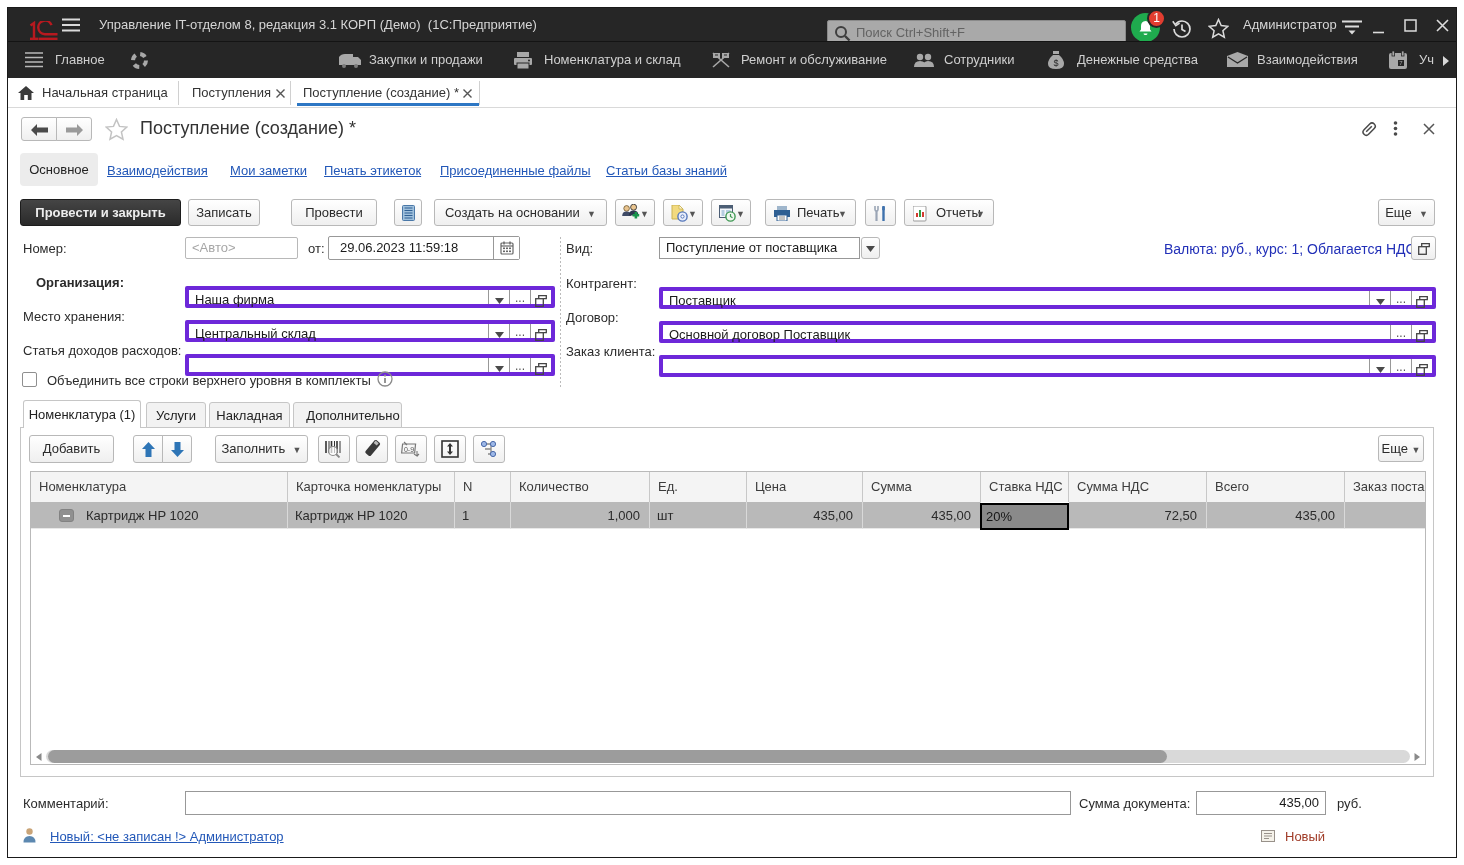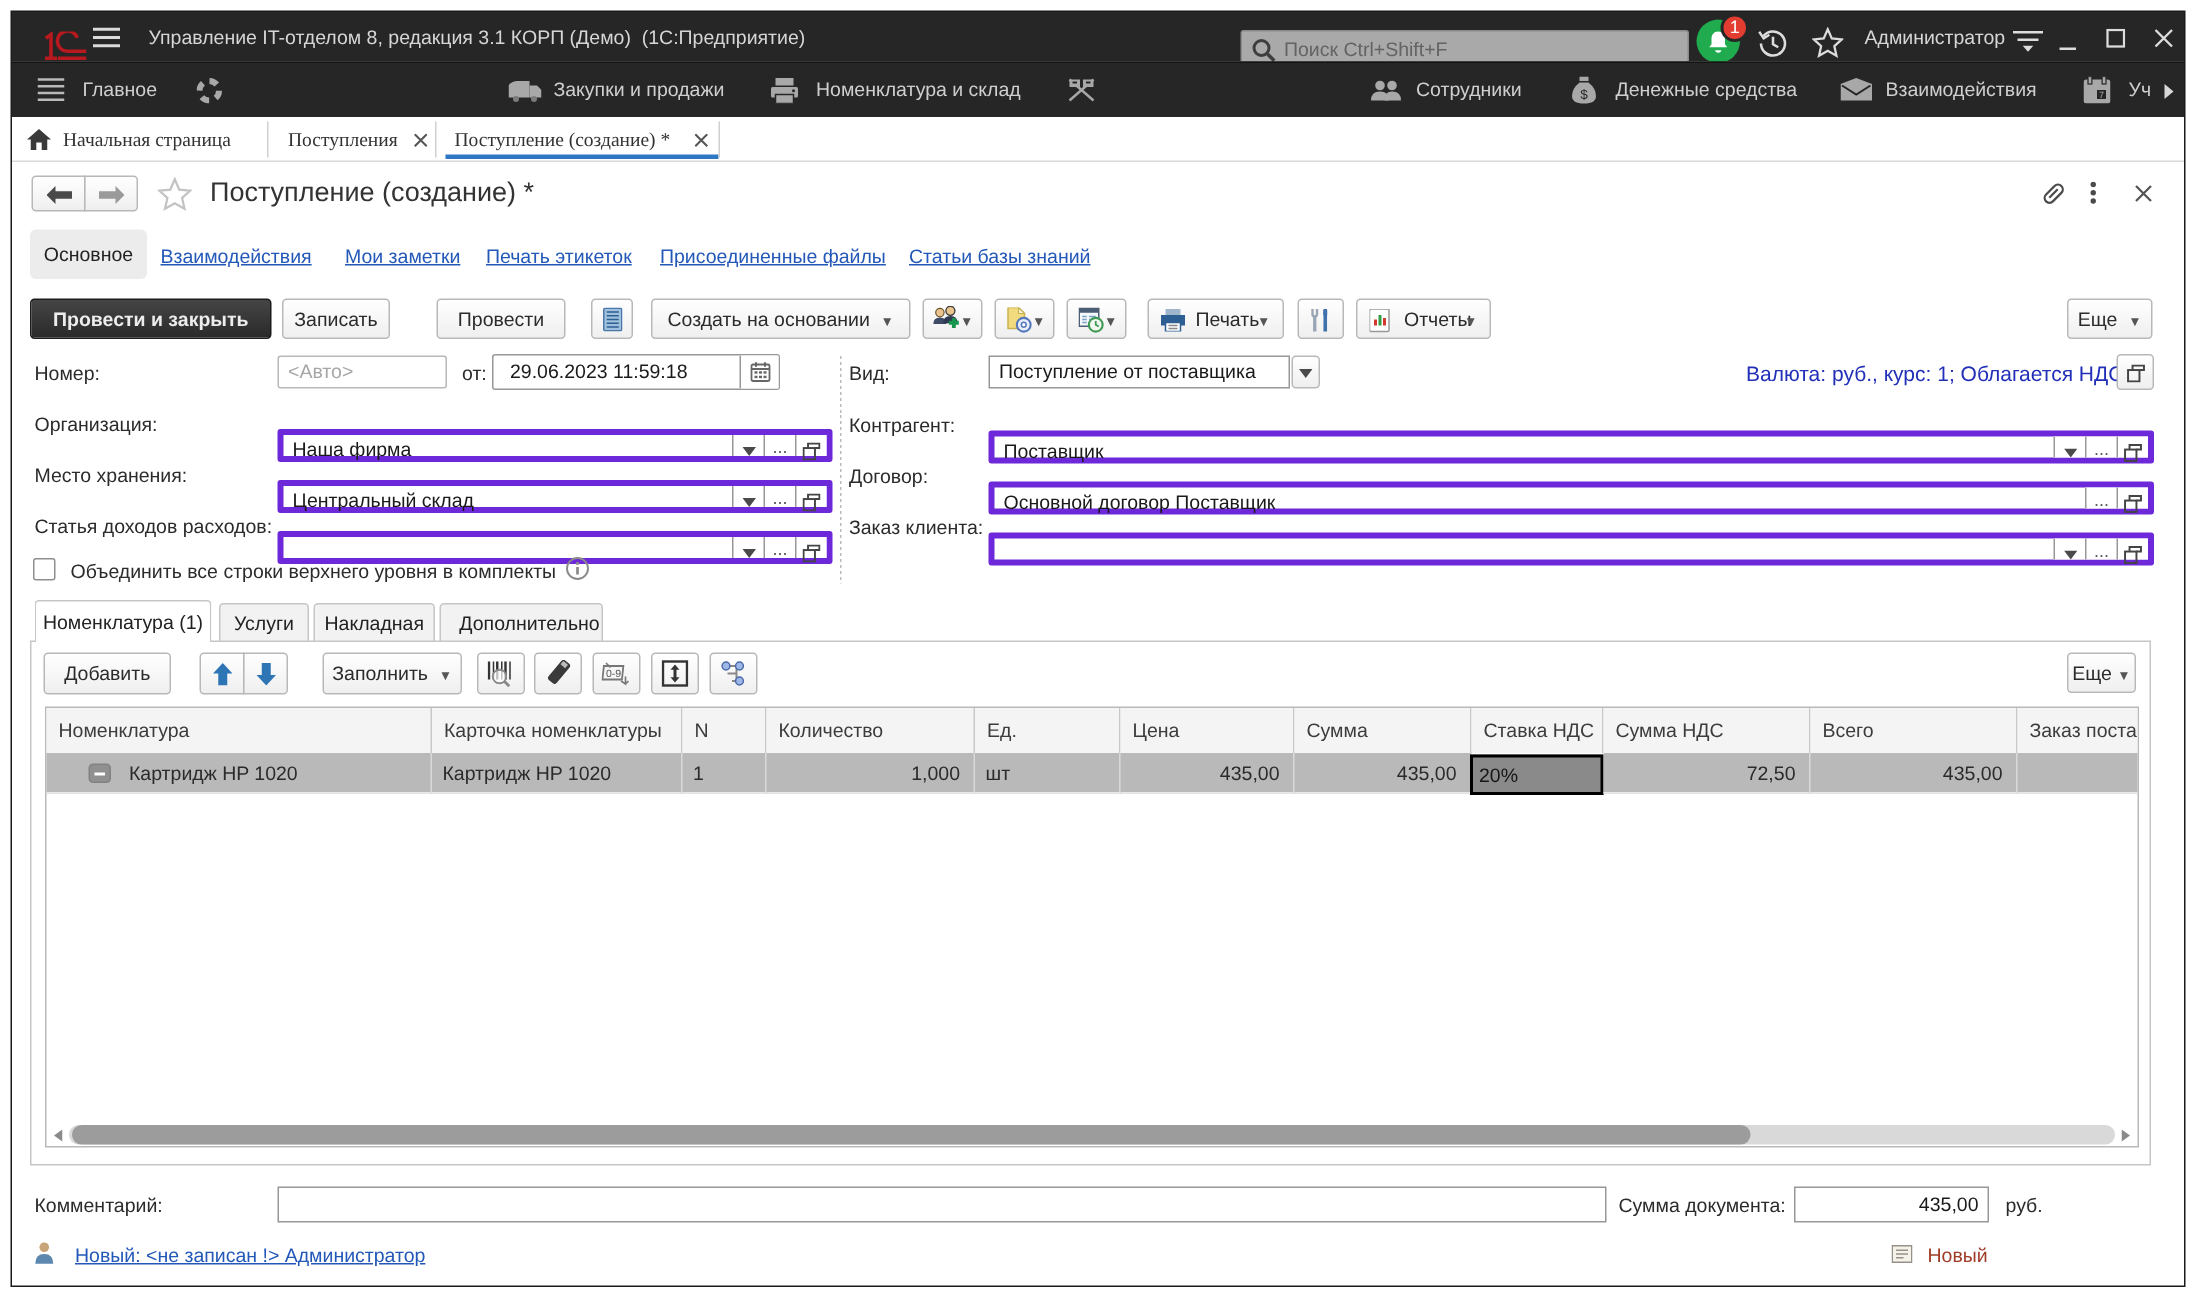--- a/index.html
+++ b/index.html
@@ -8,21 +8,21 @@
 .abs { position:absolute; }
 .window { position:absolute; left:7px; top:7px; width:1450px; height:851px; background:#fff; border:1px solid #1a1a1a; }
 
 .titlebar { position:absolute; left:8px; top:8px; width:1448px; height:33px; background:#262626; }
 .menubar { position:absolute; left:8px; top:41px; width:1448px; height:37px; background:#262626; border-top:1px solid #141414; }
 .ttext { color:#d6d6d6; font-size:13px; }
 .searchbox { position:absolute; left:819px; top:12px; width:299px; height:25px; background:#a9a9a9; border:1px solid #8a8a8a; border-radius:2px; color:#636363; font-size:13px; line-height:23px; }
 .menuitem { color:#cfcfcf; font-size:13px; position:absolute; top:0; height:36px; line-height:36px; white-space:nowrap; }
 .micon { position:absolute; }
 
-.tabbar { position:absolute; left:8px; top:78px; width:1448px; height:30px; background:#fff; border-bottom:1px solid #d9d9d9;font-family:Liberation Serif, serif; }
+.tabbar { position:absolute; left:8px; top:78px; width:1448px; height:30px; background:#fff; border-bottom:1px solid #d9d9d9; }
 .tabtext { font-size:13px; color:#333; }
 
 .btn { position:absolute; background:linear-gradient(#ffffff,#efefef); border:1px solid #b8b8b8; border-radius:3px; font-size:13px; color:#2b2b2b; text-align:center; }
 .btn-dark { background:linear-gradient(#454545,#2a2a2a); border:1px solid #1c1c1c; color:#fff; }
 .lbl { position:absolute; font-size:13px; color:#2b2b2b; white-space:nowrap; }
 .link { color:#2358b8; text-decoration:underline; font-size:13px; position:absolute; white-space:nowrap; }
 .inp { position:absolute; background:#fff; border:1px solid #989898; font-size:13px; color:#1a1a1a; }
 .inp .val { position:absolute; left:6px; top:0; line-height:20px; white-space:nowrap; }
 .ddbtn { position:absolute; top:0; bottom:0; border-left:1px solid #989898; background:#fff; color:#444; text-align:center; }
 .fld { position:absolute; height:22px; background:#fff; border:4px solid #6d28d9; border-radius:2px; font-size:13px; color:#1a1a1a;margin-top:16px; }
@@ -119,20 +119,21 @@
     <circle cx="15" cy="8.5" r="1" fill="#262626"></circle>
   </svg>
   <div class="menuitem" style="left:536px;">Номенклатура и склад</div>
   <svg class="micon" style="left:703px;top:10px" width="20" height="17" viewBox="0 0 20 17">
     <path d="M2 1 L18 15" stroke="#a8a8a8" stroke-width="1.6"></path>
     <path d="M18 1 L2 15" stroke="#a8a8a8" stroke-width="1.6"></path>
     <path d="M2 1 L9 1 L9 6 L2 6 Z" fill="#a8a8a8"></path>
     <path d="M11 1 L18 1 L18 6 L11 6 Z" fill="#a8a8a8"></path>
     <path d="M4 3 h3 M13 3 h3" stroke="#262626" stroke-width="1.2"></path>
   </svg>
+  <div class="menuitem" style="left:733px;">Ремонт и обслуживание</div>
   <svg class="micon" style="left:906px;top:11px" width="21" height="15" viewBox="0 0 21 15">
     <circle cx="6" cy="4" r="3.2" fill="#a8a8a8"></circle>
       <circle cx="14" cy="4" r="3.2" fill="#a8a8a8"></circle>
     <path d="M0 14 Q0 8 6 8 Q12 8 12 14 Z" fill="#a8a8a8"></path>
     <path d="M9 14 Q9 8 14 8 Q20 8 20 14 Z" fill="#a8a8a8"></path>
   </svg>
   <div class="menuitem" style="left:936px;">Сотрудники</div>
   <svg class="micon" style="left:1040px;top:9px" width="16" height="19" viewBox="0 0 16 19">
     <rect x="5" y="0" width="6" height="3" fill="#a8a8a8"></rect>
     <path d="M5 4 Q0 8 0 13 Q0 18 8 18 Q16 18 16 13 Q16 8 11 4 Z" fill="#a8a8a8"></path>
@@ -301,21 +302,21 @@
             <rect x="3" y="6.5" width="2" height="1.6"></rect>
             <rect x="6" y="6.5" width="2" height="1.6"></rect>
             <rect x="9" y="6.5" width="2" height="1.6"></rect>
             <rect x="3" y="9.5" width="2" height="1.6"></rect>
             <rect x="6" y="9.5" width="2" height="1.6"></rect>
             <rect x="9" y="9.5" width="2" height="1.6"></rect>
           </g>
         </svg>
     </div>
   </div>
-  <div class="lbl" style="left:23px;top:275px;">Организация:</div>
+  <div class="lbl" style="left:36px;top:275px;font-weight:bold;">Организация:</div>
   <div class="fld" style="left:185px;top:270px;width:370px;">
       <span class="val">Наша фирма</span>
     <div class="sec" style="right:42px;width:21px;"><svg width="9" height="6" viewBox="0 0 9 6" style="margin-top:8px">
           <path d="M0 0 h9 L4.5 6 Z" fill="#4a4a4a"></path>
         </svg></div>
     <div class="sec" style="right:21px;width:21px;color:#555;font-size:12px;line-height:17px;">...</div>
     <div class="sec" style="right:0;width:21px;"><svg width="12" height="12" viewBox="0 0 12 12" style="margin-top:5px">
           <g fill="none" stroke="#444" stroke-width="1.3">
             <path d="M8.3 3.7 H11.3 V0.7 H3.7 V3.7"></path>
             <rect x="0.7" y="3.7" width="7.6" height="7.6"></rect>

